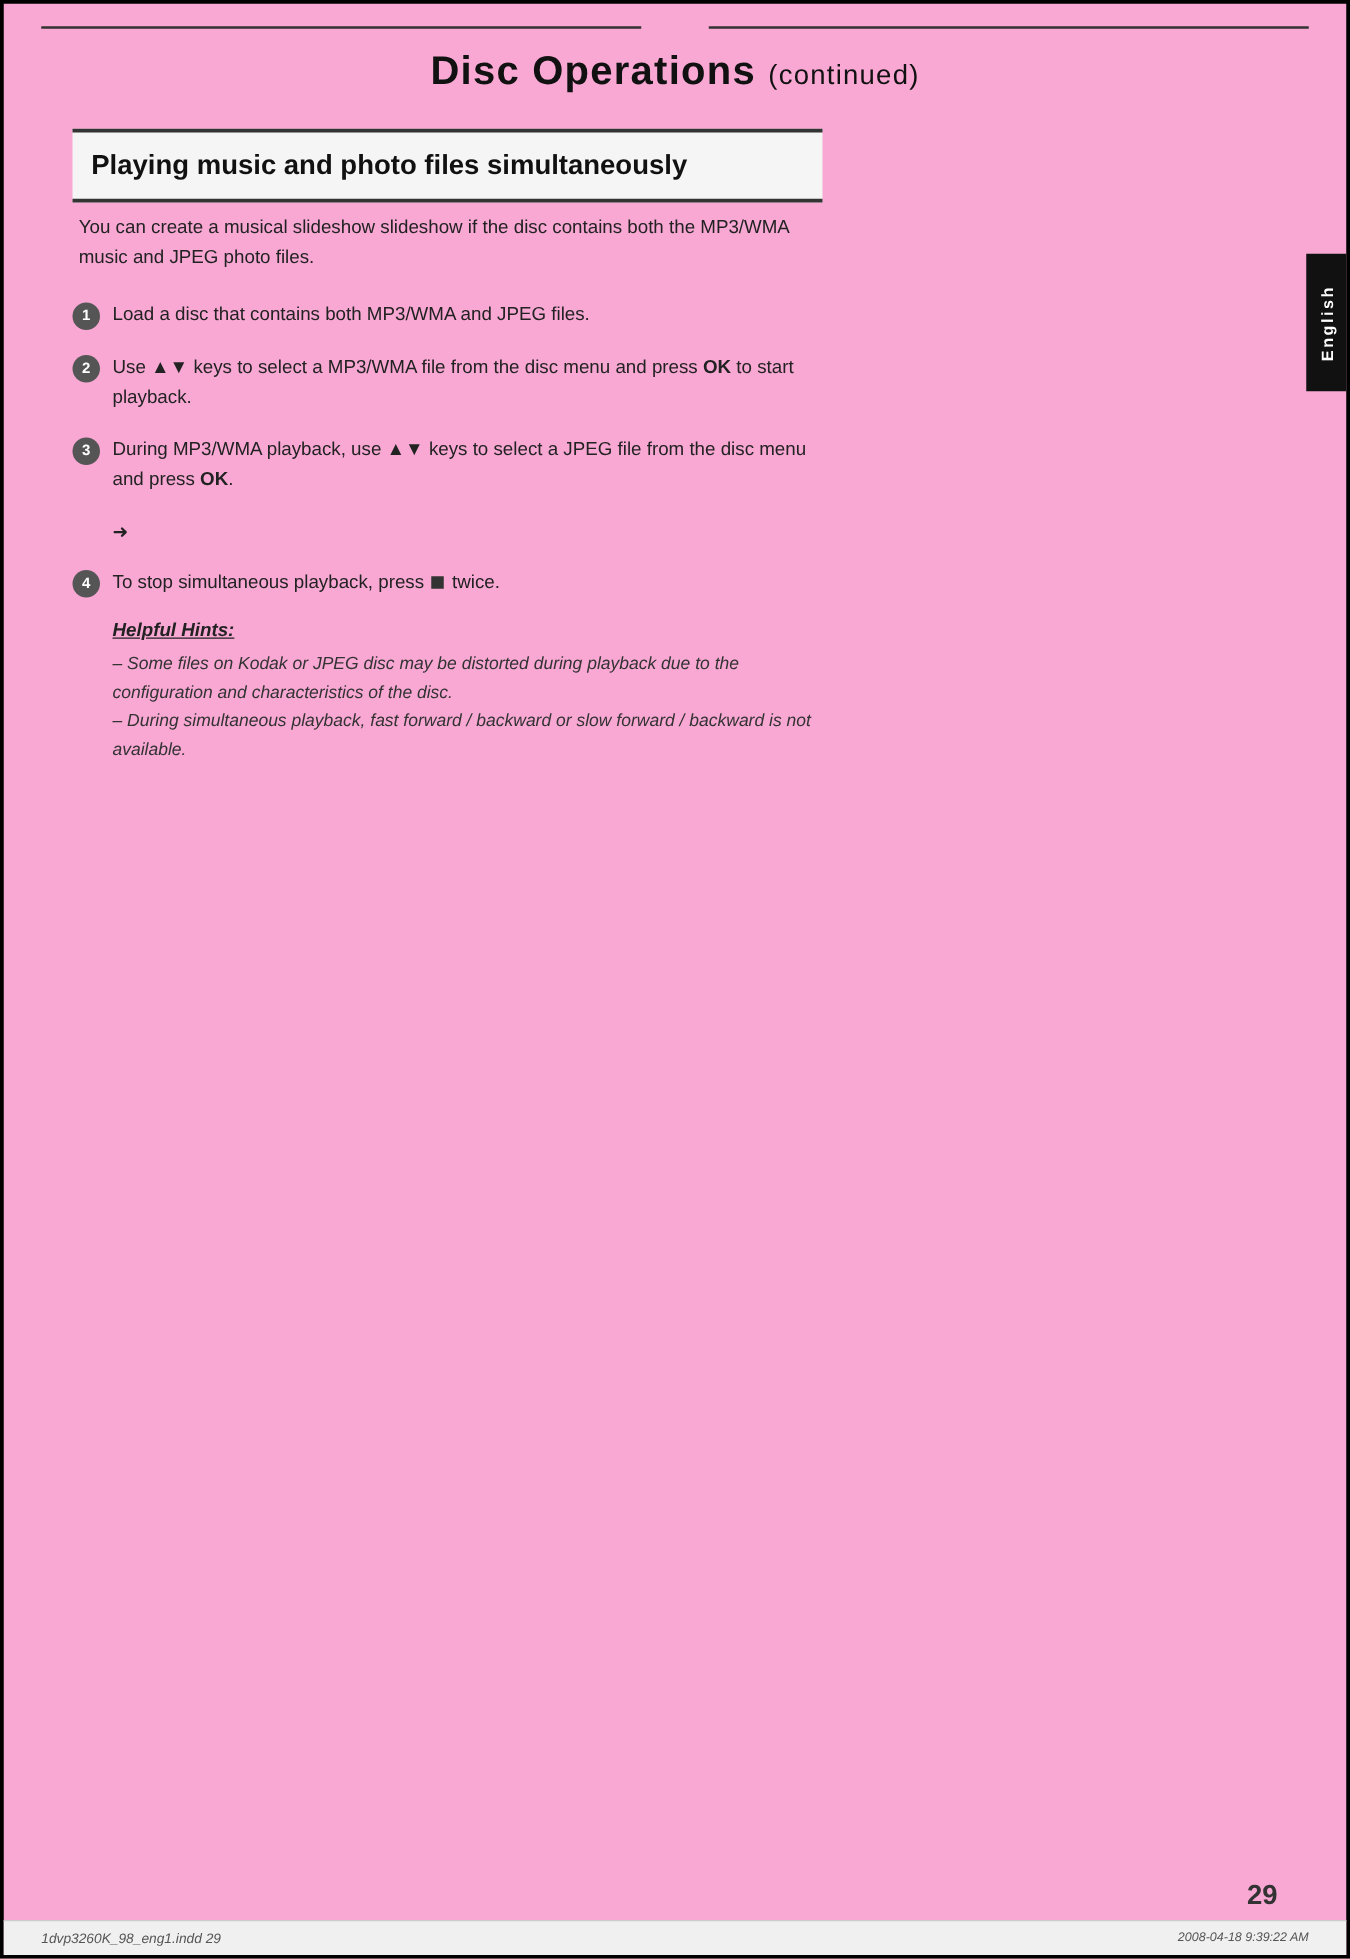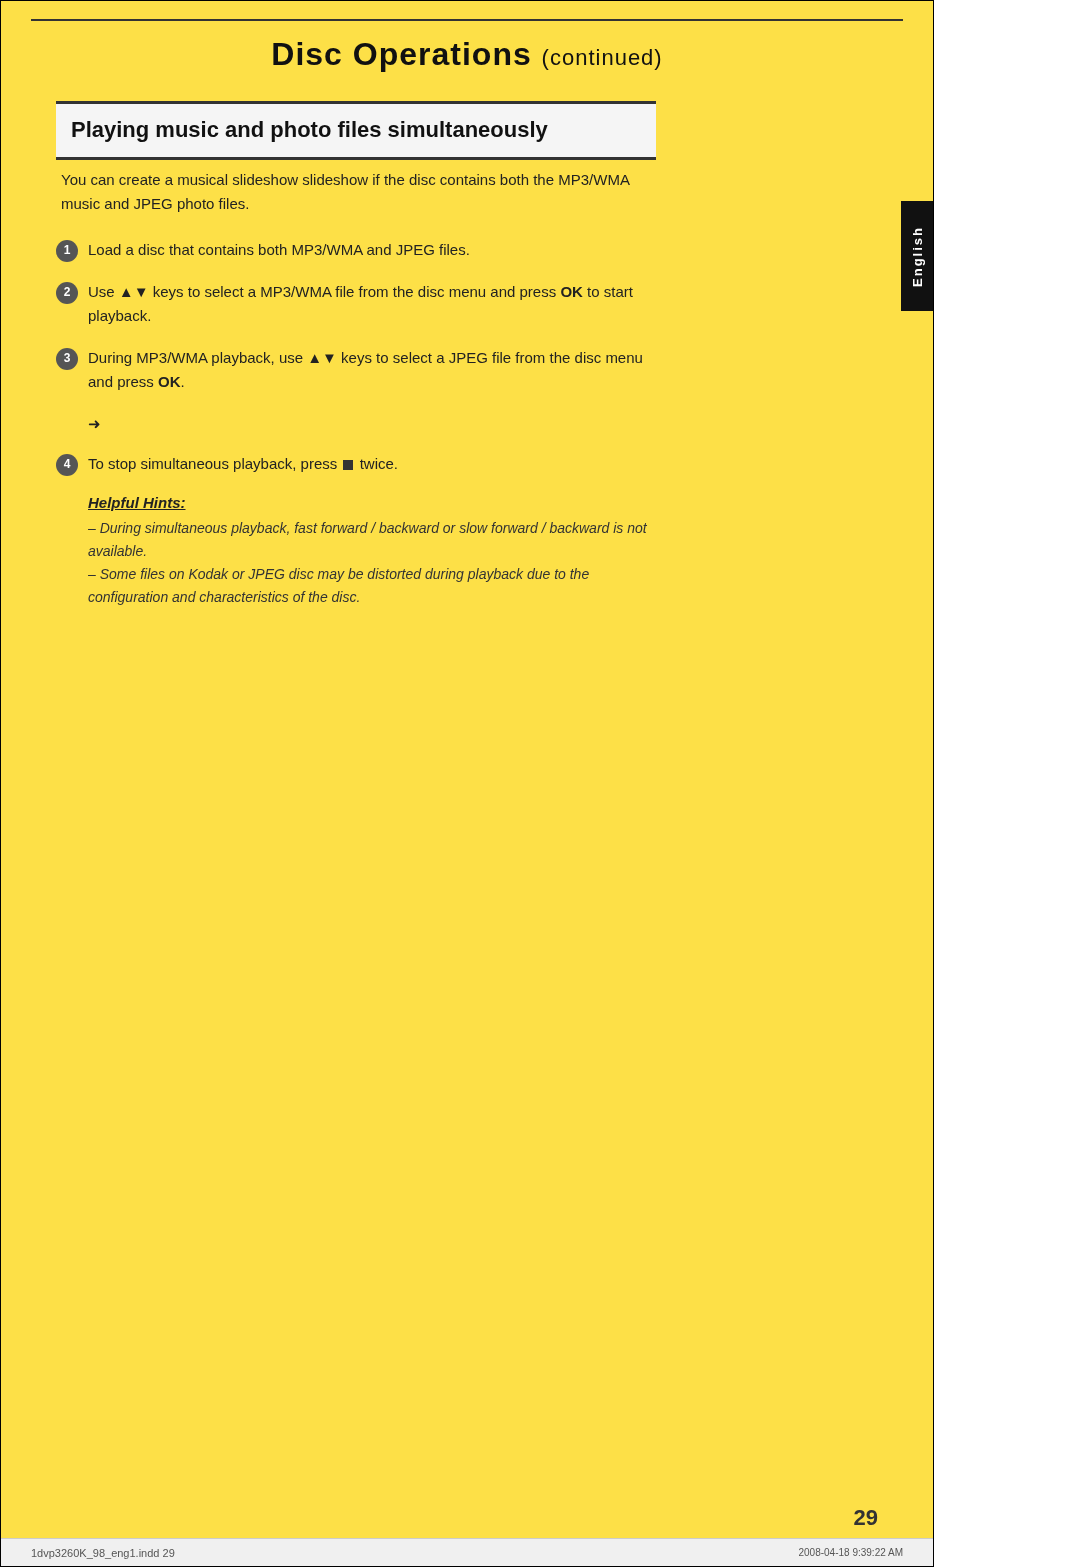--- a/index.html
+++ b/index.html
@@ -11,25 +11,25 @@
     body {
       width: 1080px;
       height: 1567px;
       background: #ffffff;
       font-family: Arial, Helvetica, sans-serif;
       position: relative;
       overflow: hidden;
     }
 
     .page-container {
-      width: 934px;
+      width: 1080px;
       height: 1567px;
       position: relative;
-      background: #fde047;
-      border: 1px solid #000000;
+      background: #f9a8d4;
+      border: 3px solid #000000;
     }
 
     
     .top-border-left {
       position: absolute;
       top: 18px;
       left: 30px;
       width: 480px;
       height: 2px;
       background: #333;
@@ -215,20 +215,21 @@
       bottom: 0;
       left: 0;
       right: 0;
       height: 28px;
       background: #f0f0f0;
       border-top: 1px solid #ccc;
       display: flex;
       align-items: center;
       justify-content: space-between;
       padding: 0 30px;
+      font-style: italic;
     }
 
     .footer-left {
       font-size: 11px;
       color: #555;
     }
 
     .footer-right {
       font-size: 10px;
       color: #555;
@@ -287,24 +288,24 @@
     <div class="step">
       <span class="step-number">4</span>
       <div class="step-content">
         To stop simultaneous playback, press <span class="stop-square"></span> twice.
       </div>
     </div>
 
     <div class="helpful-hints">
       <div class="helpful-hints-title">Helpful Hints:</div>
       <div class="helpful-hints-text">
+        –  Some files on Kodak or JPEG disc may be distorted during playback due to the configuration and characteristics of the disc.
+      </div>
+      <div class="helpful-hints-text">
         –  During simultaneous playback, fast forward / backward or slow forward / backward is not available.
-      </div>
-      <div class="helpful-hints-text">
-        –  Some files on Kodak or JPEG disc may be distorted during playback due to the configuration and characteristics of the disc.
       </div>
     </div>
 
   </div>
 
   <div class="page-number">29</div>
 
   <div class="footer-bar">
     <span class="footer-left">1dvp3260K_98_eng1.indd  29</span>
     <span class="footer-right">2008-04-18  9:39:22 AM</span>

